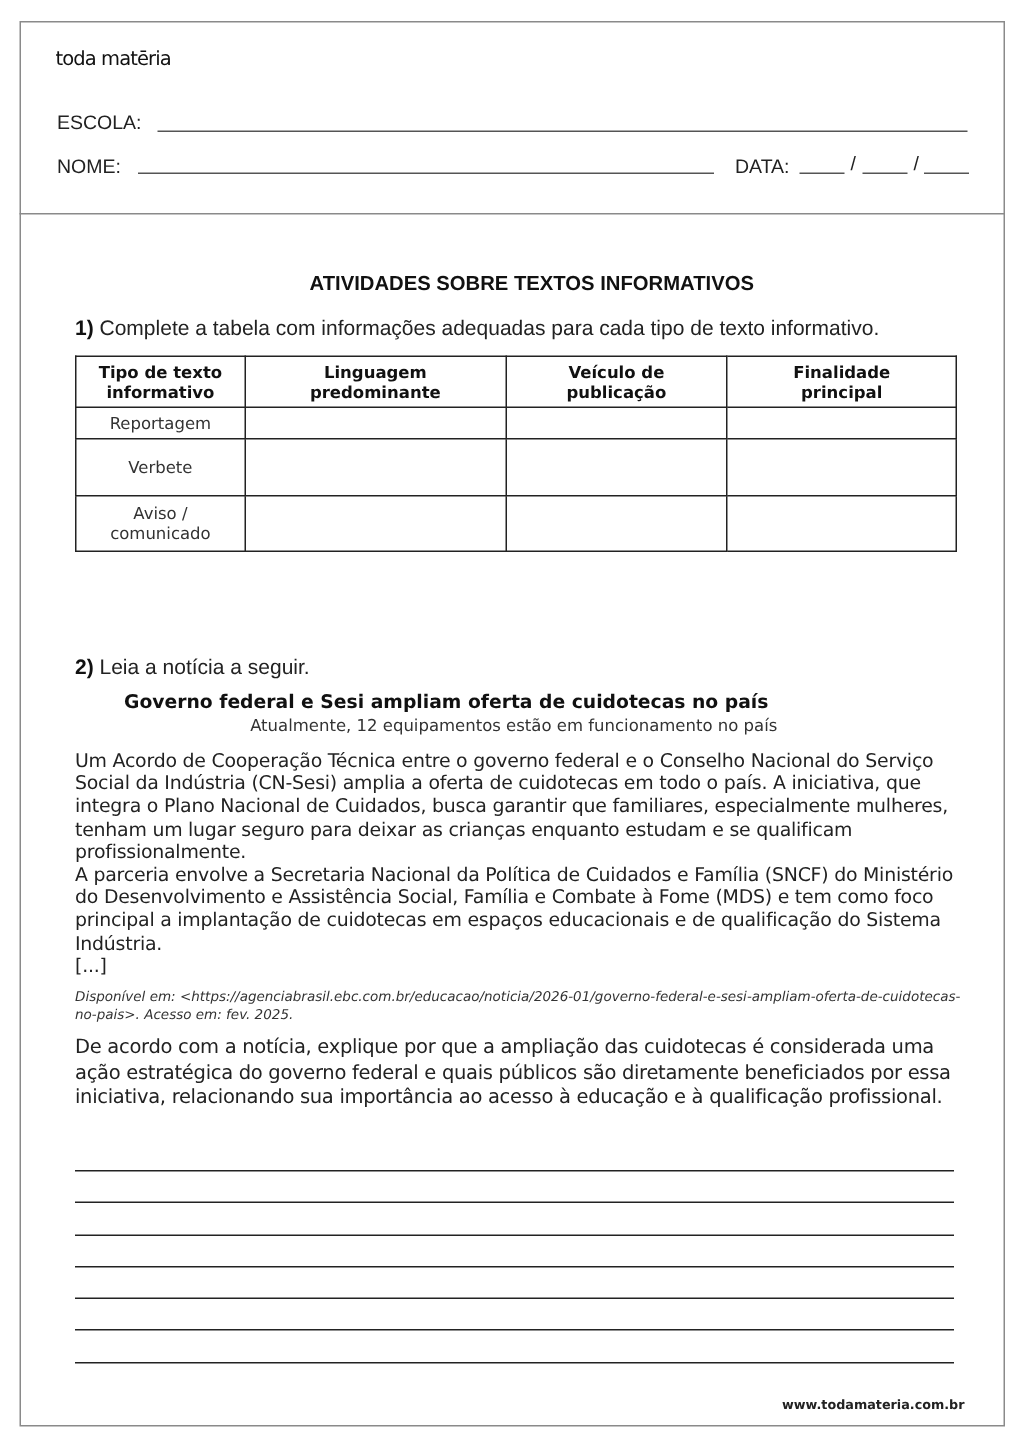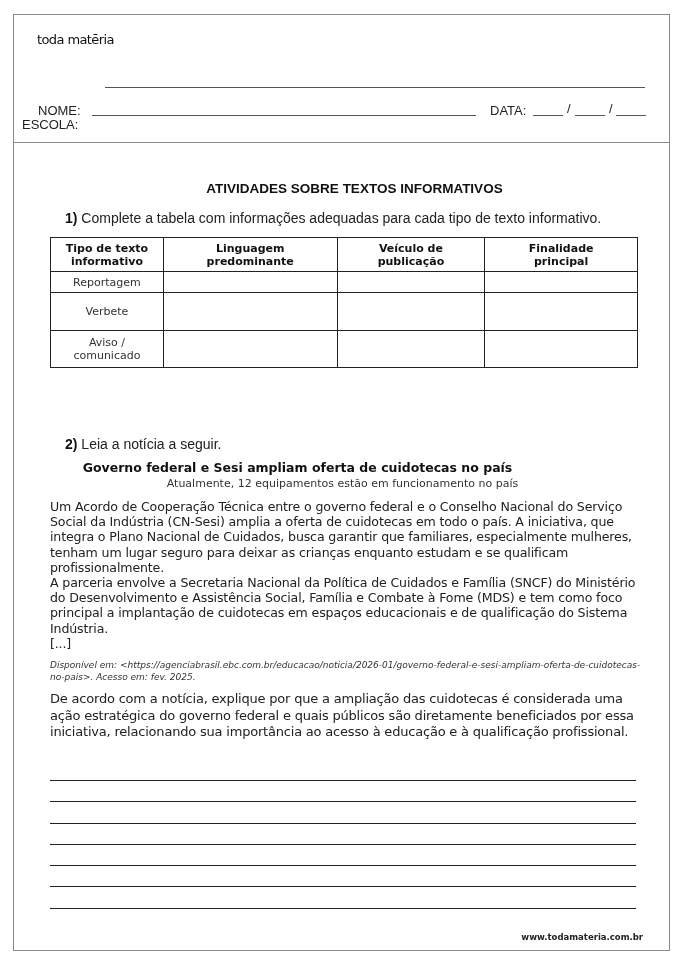--- a/index.html
+++ b/index.html
@@ -3,21 +3,21 @@
 <meta charset="utf-8">
 <style>
   html, body { margin: 0; padding: 0; background: #ffffff; }
   body { width: 685px; height: 967px; position: relative; font-family: "Liberation Sans", sans-serif; color: #1a1a1a; overflow: hidden; }
   .frame { position: absolute; left: 13px; top: 14px; width: 657px; height: 937px; border: 1px solid #8a8a8a; box-sizing: border-box; }
   .header-divider { position: absolute; left: 13px; top: 142px; width: 657px; height: 0; border-top: 1px solid #8a8a8a; }
   .logo { position: absolute; left: 37px; top: 32px; font-family: "DejaVu Sans", sans-serif; font-size: 13px; letter-spacing: -0.6px; color: #111; }
   .field-label { position: absolute; font-size: 13px; color: #222; }
   .field-line { position: absolute; height: 0; border-top: 1px solid #555; }
   .title { position: absolute; left: 12px; width: 685px; top: 181px; text-align: center; font-weight: bold; font-size: 13.5px; color: #111; }
-  .question { position: absolute; left: 65px; font-size: 14px; color: #222; }
+  .question { position: absolute; left: 50px; font-size: 14px; color: #222; }
   .question b { font-weight: bold; color: #111; }
   table.grid { position: absolute; left: 50px; top: 237px; width: 588px; border-collapse: collapse; font-family: "DejaVu Sans", sans-serif; }
   table.grid th, table.grid td { border: 1.2px solid #222; text-align: center; vertical-align: middle; padding: 0 4px; }
   table.grid th { font-size: 11px; font-weight: bold; line-height: 13px; height: 33px; color: #111; }
   table.grid td { font-size: 11px; color: #333; line-height: 13px; }
   .news-title { position: absolute; left: 0; width: 595px; top: 460px; text-align: center; font-family: "DejaVu Sans", sans-serif; font-weight: bold; font-size: 12.5px; color: #111; }
   .news-sub { position: absolute; left: 0; width: 685px; top: 477px; text-align: center; font-family: "DejaVu Sans", sans-serif; font-size: 11px; color: #333; }
   .body-text { position: absolute; left: 50px; width: 600px; font-family: "DejaVu Sans", sans-serif; font-size: 12.6px; line-height: 15.2px; color: #222; letter-spacing: -0.15px; }
   .body-text p { margin: 0; }
   .source { position: absolute; left: 50px; top: 659px; width: 600px; font-family: "DejaVu Sans", sans-serif; font-style: italic; font-size: 9px; line-height: 12px; color: #333; }
@@ -26,21 +26,21 @@
   .footer { position: absolute; right: 42px; top: 932px; font-family: "DejaVu Sans", sans-serif; font-weight: bold; font-size: 8.5px; color: #222; }
 </style>
 </head>
 <body>
 
 <div class="frame"></div>
 <div class="header-divider"></div>
 
 <div class="logo">toda matēria</div>
 
-<span class="field-label" style="left:22px; top:74px;margin-top:43px;">ESCOLA:</span>
+<span class="field-label" style="left:38px; top:74px;">ESCOLA:</span>
 <div class="field-line" style="left:105px; top:87px; width:540px;"></div>
 
 <span class="field-label" style="left:38px; top:103px;">NOME:</span>
 <div class="field-line" style="left:92px; top:115px; width:384px;"></div>
 
 <span class="field-label" style="left:490px; top:103px;">DATA:</span>
 <div class="field-line" style="left:533px; top:115px; width:30px;"></div>
 <span class="field-label" style="left:567px; top:101px;">/</span>
 <div class="field-line" style="left:575px; top:115px; width:30px;"></div>
 <span class="field-label" style="left:609px; top:101px;">/</span>

